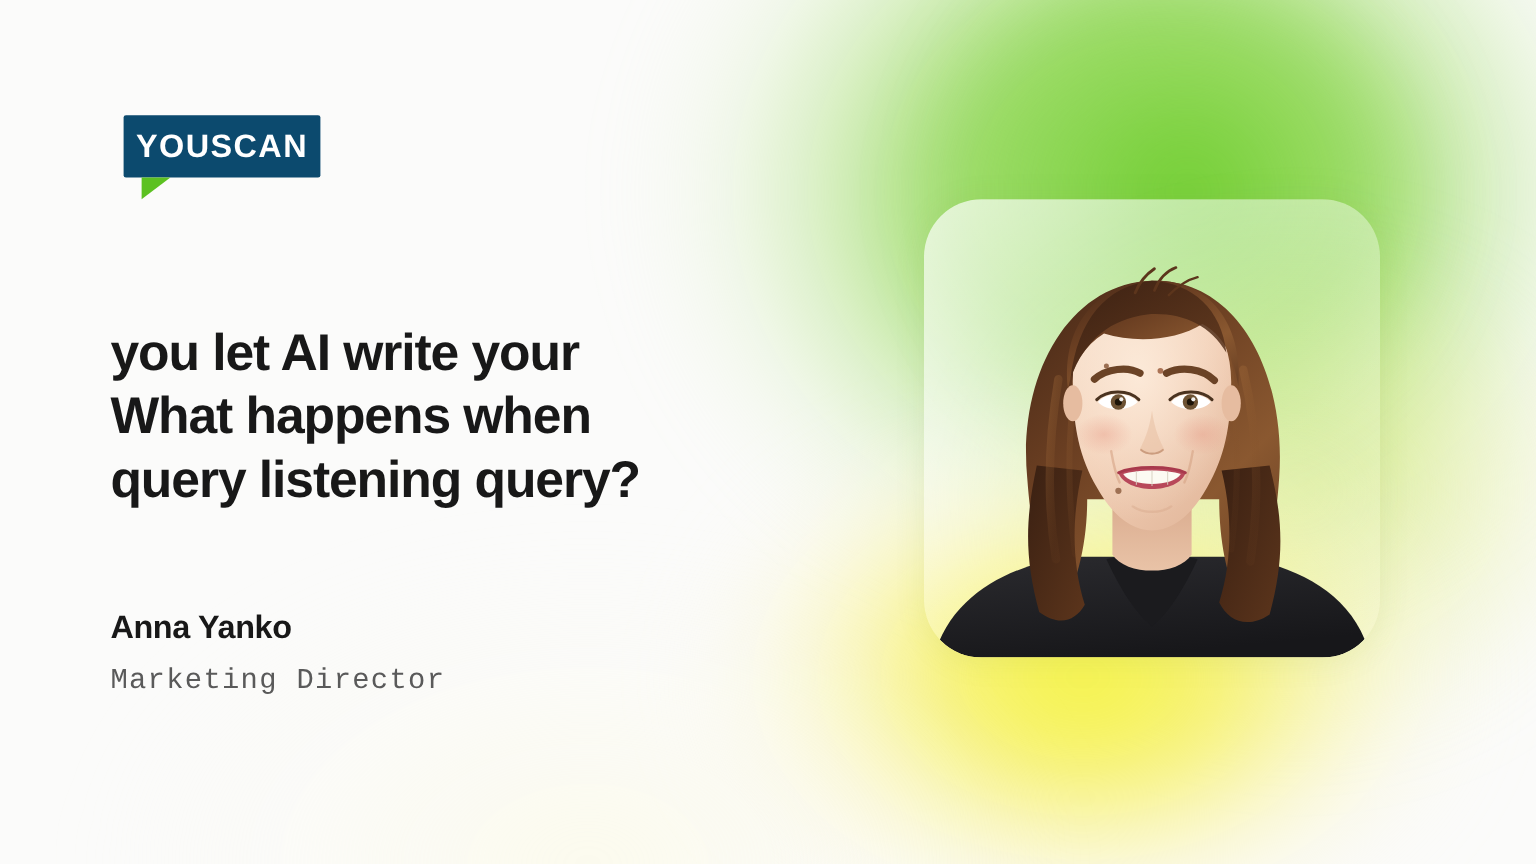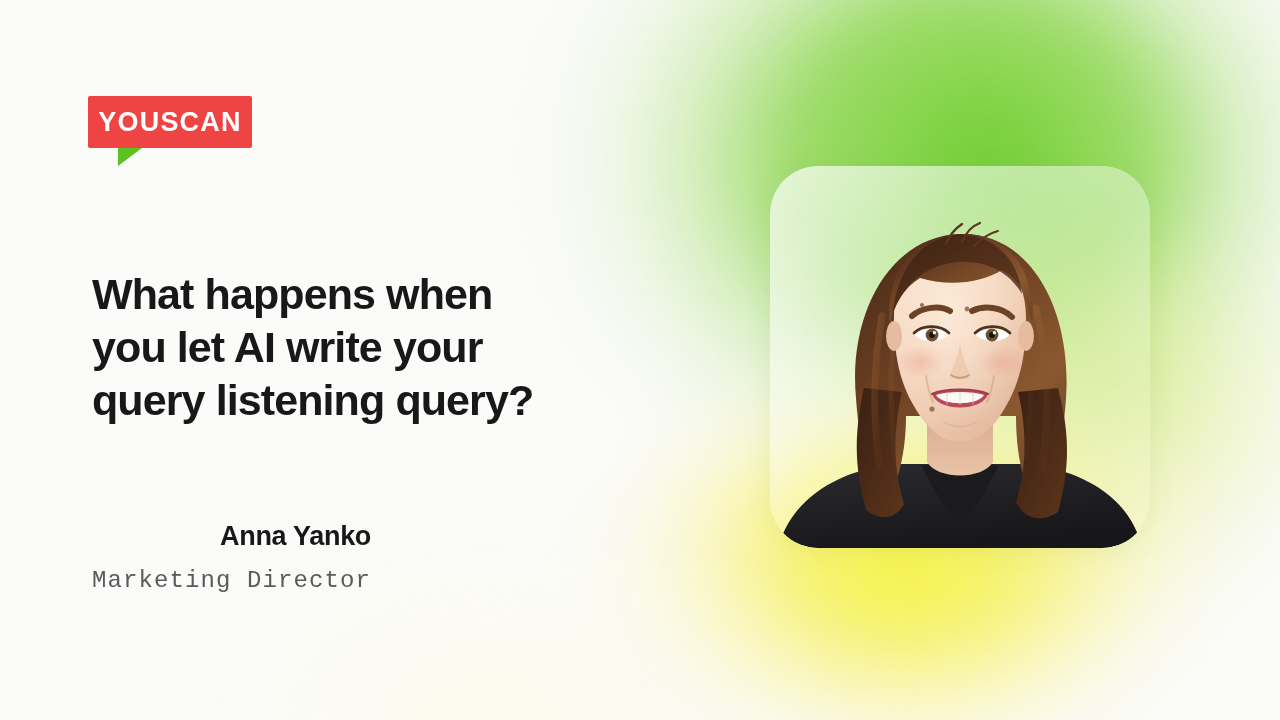--- a/index.html
+++ b/index.html
@@ -75,24 +75,25 @@
     background:radial-gradient(closest-side ellipse at 50% 50%,
         rgba(252,250,226,0.55) 0%,
         rgba(253,252,240,0.22) 60%,
         rgba(255,255,255,0) 100%);
     filter:blur(30px);
   }
 
   
   #logo { position:absolute; left:88px; top:96px; }
   #logo-box {
-    background:#ef4444;
+    background:#0c4a6e;
     width:164px; height:52px;
     display:flex; align-items:center; justify-content:center;
     border-radius:2px;
+    margin-left:15px;
   }
   #logo-text {
     color:#ffffff;
     font-size:27px;
     font-weight:700;
     letter-spacing:1.2px;
     line-height:1;
     font-family:"Liberation Sans", sans-serif;
   }
   #logo-tail {
@@ -110,21 +111,21 @@
     width:600px;
     font-size:43px;
     font-weight:700;
     line-height:1.235;
     letter-spacing:-0.9px;
     color:#181818;
   }
   #headline .hl-line { display:block; white-space:nowrap; }
 
   
-  #speaker { position:absolute; left:92px; top:520px;text-align:right; }
+  #speaker { position:absolute; left:92px; top:507px; }
   #speaker-name {
     font-size:27px;
     font-weight:700;
     letter-spacing:-0.3px;
     color:#181818;
     line-height:1.2;
   }
   #speaker-role {
     margin-top:15px;
     font-family:"Liberation Mono", monospace;
@@ -164,22 +165,22 @@
 </div>
 
 <div id="logo">
   <div id="logo-box">
     <span id="logo-text">YOUSCAN</span>
   </div>
   <div id="logo-tail"></div>
 </div>
 
 <h1 id="headline">
+  <span class="hl-line">you let AI write your</span>
   <span class="hl-line">What happens when</span>
-  <span class="hl-line">you let AI write your</span>
   <span class="hl-line">query listening query?</span>
 </h1>
 
 <div id="speaker">
   <div id="speaker-name">Anna Yanko</div>
   <div id="speaker-role">Marketing Director</div>
 </div>
 
 <div id="avatar-card">
   <div id="avatar-photo" aria-label="Anna Yanko portrait">

